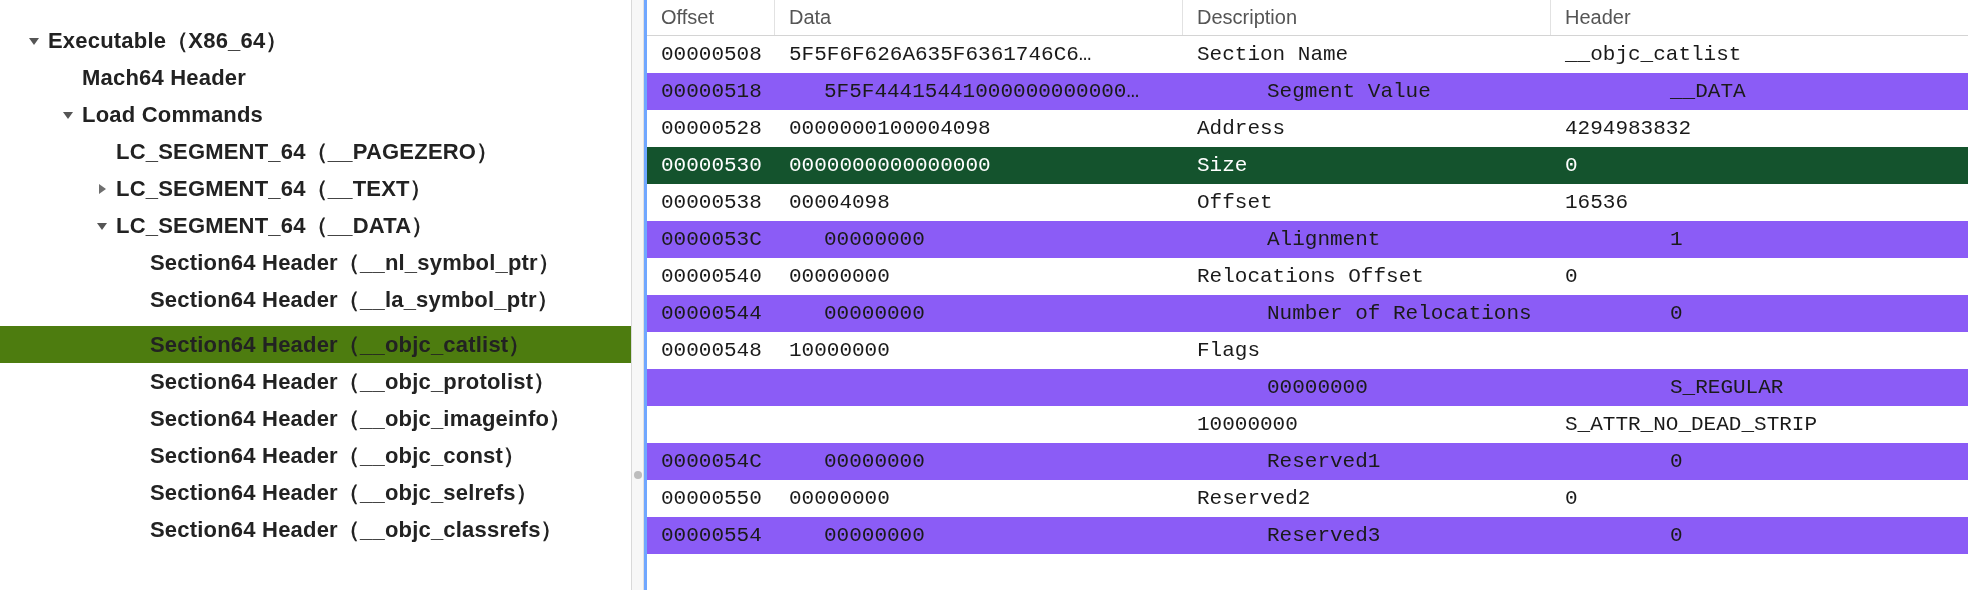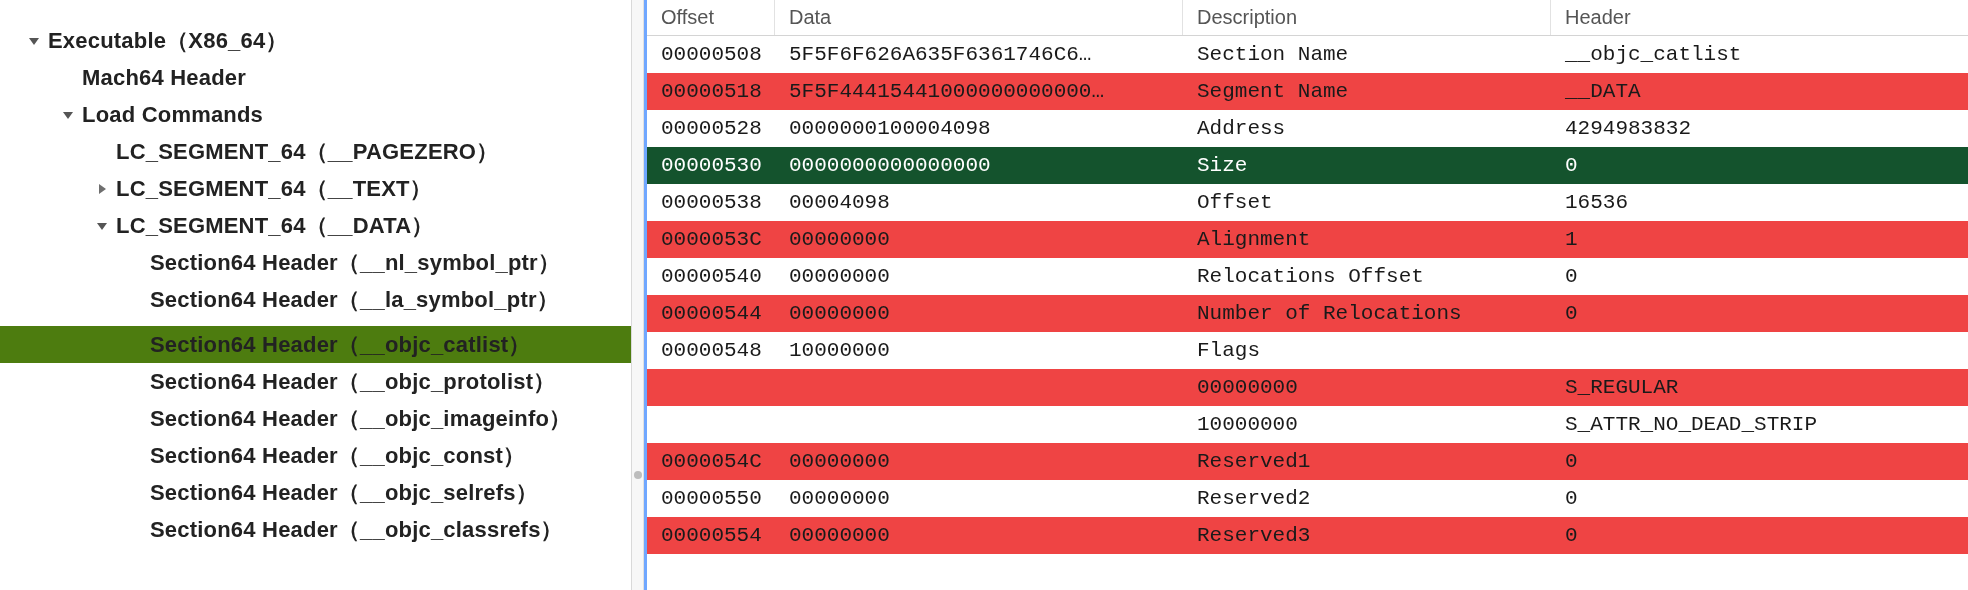--- a/index.html
+++ b/index.html
@@ -89,21 +89,21 @@
   .col-value  { flex: 1; }
   .tbody { flex: 1; }
   .trow {
     display: flex;
     height: 37px;
     align-items: center;
     font-family: Menlo, Consolas, "Courier New", monospace;
     font-size: 21px;
     color: #1a1a1a;
   }
-  .trow.alt { background: #ef4444; }
+  .trow.alt { background: #8b5cf6; gap: 35px; }
   .trow.sel { background: #14532d; color: #fff; }
   .trow .td { padding: 0 14px; white-space: nowrap; overflow: hidden; text-overflow: clip; }
   .td.col-data { overflow: hidden; }
 </style>
 </head>
 <body>
 
 <div class="container">
   <div class="left-pane" id="tree">
       <div class="tree-row bold">
@@ -211,21 +211,21 @@
     <div class="tbody" id="tbody">
         <div class="trow">
           <div class="td col-offset">00000508</div>
           <div class="td col-data">5F5F6F626A635F6361746C6…</div>
           <div class="td col-desc">Section Name</div>
           <div class="td col-value">__objc_catlist</div>
         </div>
         <div class="trow alt">
           <div class="td col-offset">00000518</div>
           <div class="td col-data">5F5F44415441000000000000…</div>
-          <div class="td col-desc">Segment Name</div>
+          <div class="td col-desc">Segment Value</div>
           <div class="td col-value">__DATA</div>
         </div>
         <div class="trow">
           <div class="td col-offset">00000528</div>
           <div class="td col-data">0000000100004098</div>
           <div class="td col-desc">Address</div>
           <div class="td col-value">4294983832</div>
         </div>
         <div class="trow sel">
           <div class="td col-offset">00000530</div>

